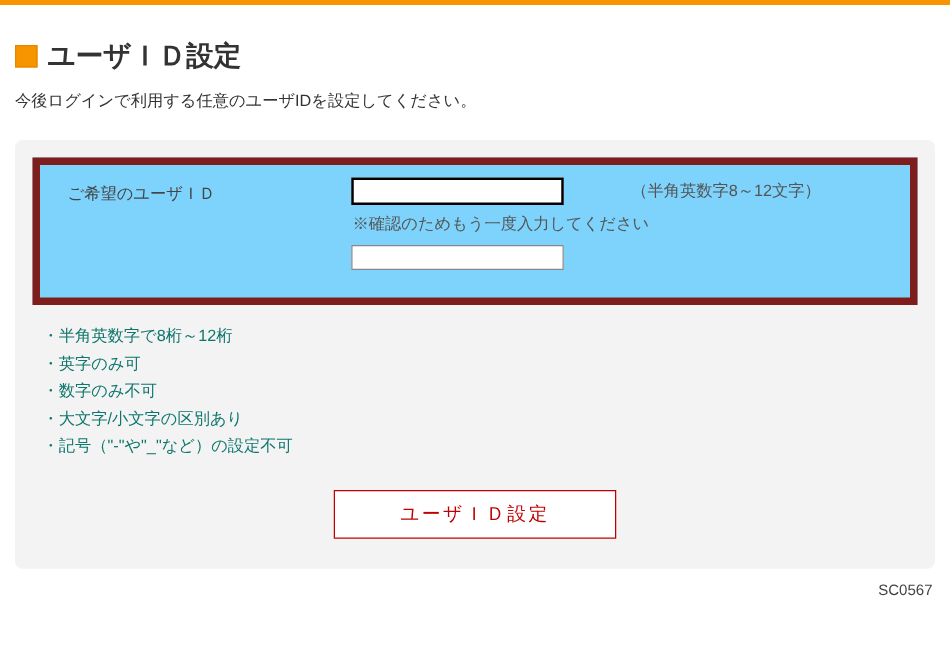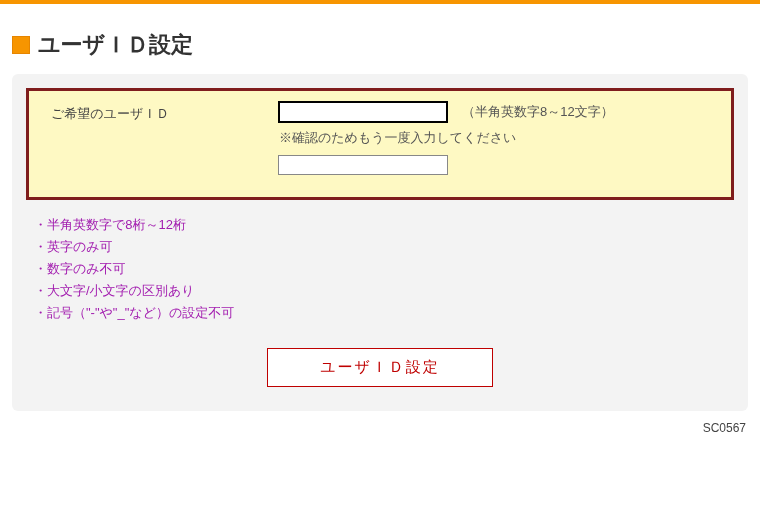--- a/index.html
+++ b/index.html
@@ -7,47 +7,48 @@
 .top-bar { height: 4px; background: #f79500; }
 .container { padding: 8px 12px 0 12px; }
 .page-title-row { display: flex; align-items: center; margin: 18px 0 12px 0; }
 .sq-icon { width: 18px; height: 18px; background: #f79500; border: 1px solid #e68500; margin-right: 8px; }
 .page-title { font-size: 22px; font-weight: bold; color: #333; }
 .intro { font-size: 13px; margin: 12px 0 22px 0; color: #333; }
 .bubble-wrap { position: relative; margin-bottom: 0; }
 .bubble { display: inline-block; background: #ffe2a8; color: #444; font-size: 13px; font-weight: bold; padding: 8px 16px; border-radius: 6px; position: relative; }
 .bubble::after { content: ""; position: absolute; left: 28px; bottom: -8px; border-left: 8px solid transparent; border-right: 8px solid transparent; border-top: 8px solid #ffe2a8; }
 .panel { background: #f3f3f3; border-radius: 6px; padding: 14px; margin-top: 14px; }
-.form-box { background: #fef9c3; border: 3px solid #7f1d1d; padding: 10px 14px 16px 14px; }
+.form-box { background: #7dd3fc; border: 6px solid #7f1d1d; padding: 10px 14px 16px 14px; }
 .form-row { display: flex; align-items: flex-start; }
 .form-label { width: 235px; padding: 4px 0 0 8px; font-size: 13px; color: #444; }
 .form-fields { flex: 1; }
-.input-line { display: flex; align-items: center; margin-bottom: 6px; }
+.input-line { display: flex; align-items: center; margin-bottom: 6px; gap: 40px; }
 .txt-input { border: 2px solid #000; height: 22px; width: 170px; padding: 0 4px; font-size: 13px; }
 .txt-input.secondary { border: 1px solid #888; height: 20px; }
 .hint-inline { margin-left: 14px; color: #555; font-size: 13px; }
 .confirm-note { color: #555; font-size: 13px; margin: 6px 0 8px 1px; }
 .rules { margin: 14px 0 6px 8px; }
-.rules li { list-style: none; font-size: 13px; color: #a21caf; line-height: 1.7; }
+.rules li { list-style: none; font-size: 13px; color: #0f766e; line-height: 1.7; }
 .btn-row { text-align: center; padding: 18px 0 10px 0; }
 .submit-btn { display: inline-block; border: 1px solid #bf0000; color: #bf0000; background: #fff; font-size: 15px; padding: 9px 52px; letter-spacing: 2px; cursor: pointer; }
 .code-row { text-align: right; padding: 10px 14px 4px 0; font-size: 12px; color: #444; }
 </style>
 </head>
 <body>
 
 <div class="top-bar"></div>
 
 <div class="container">
 
   <div class="page-title-row">
     <div class="sq-icon"></div>
     <h1 class="page-title">ユーザＩＤ設定</h1>
   </div>
 
+  <p class="intro">今後ログインで利用する任意のユーザIDを設定してください。</p>
 
 
   <div class="panel">
     <div class="form-box">
       <div class="form-row">
         <div class="form-label">ご希望のユーザＩＤ</div>
         <div class="form-fields">
           <div class="input-line">
             <input type="text" class="txt-input" value="" style="">
             <span class="hint-inline">（半角英数字8～12文字）</span>

